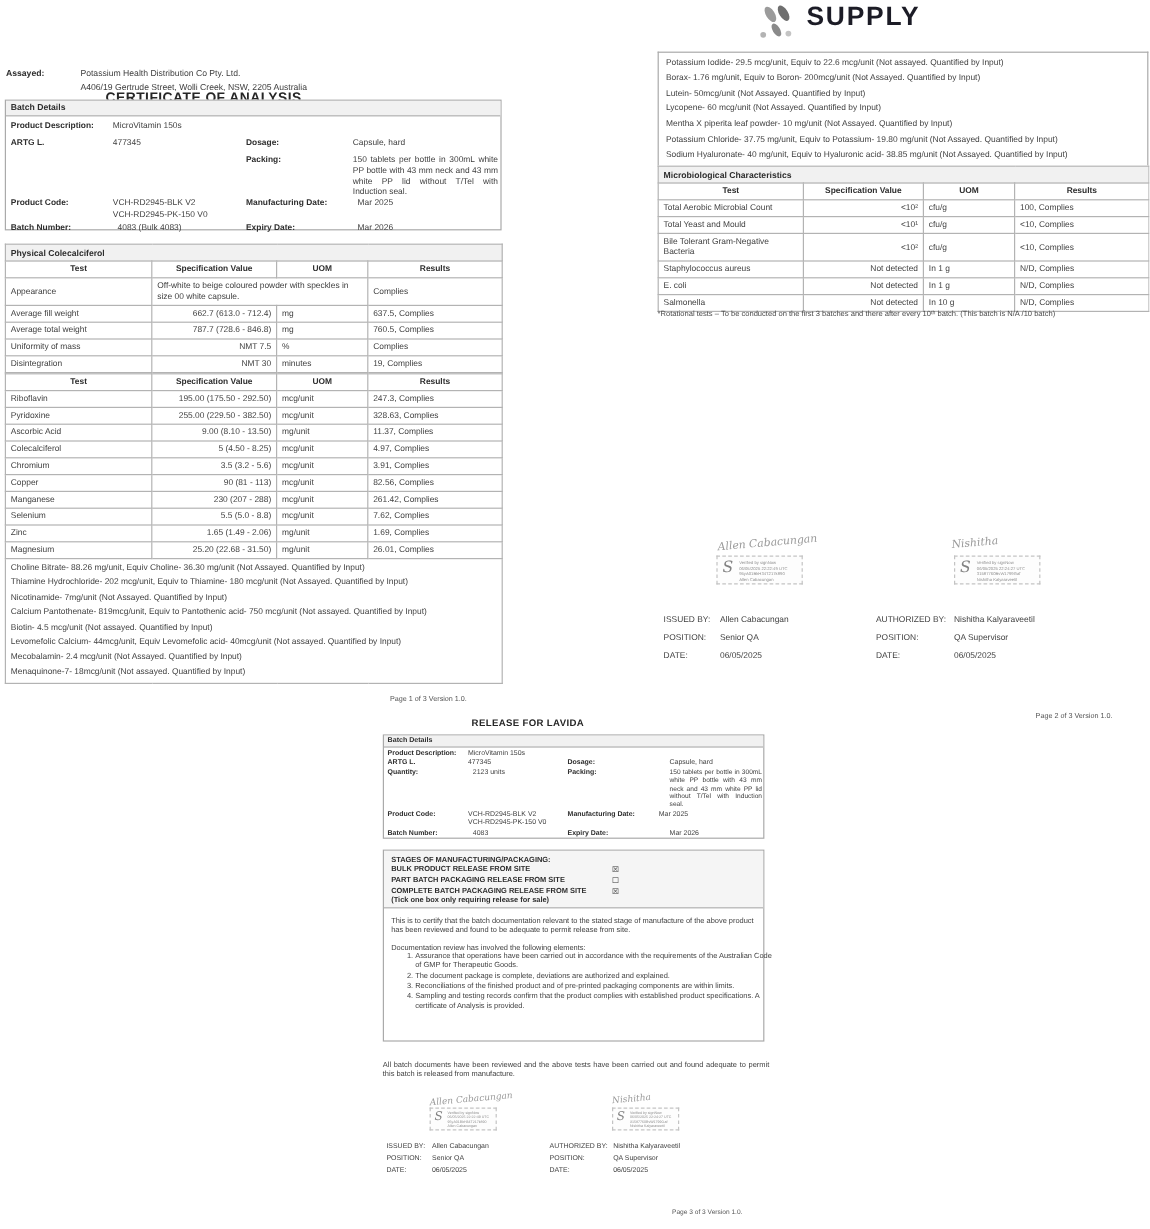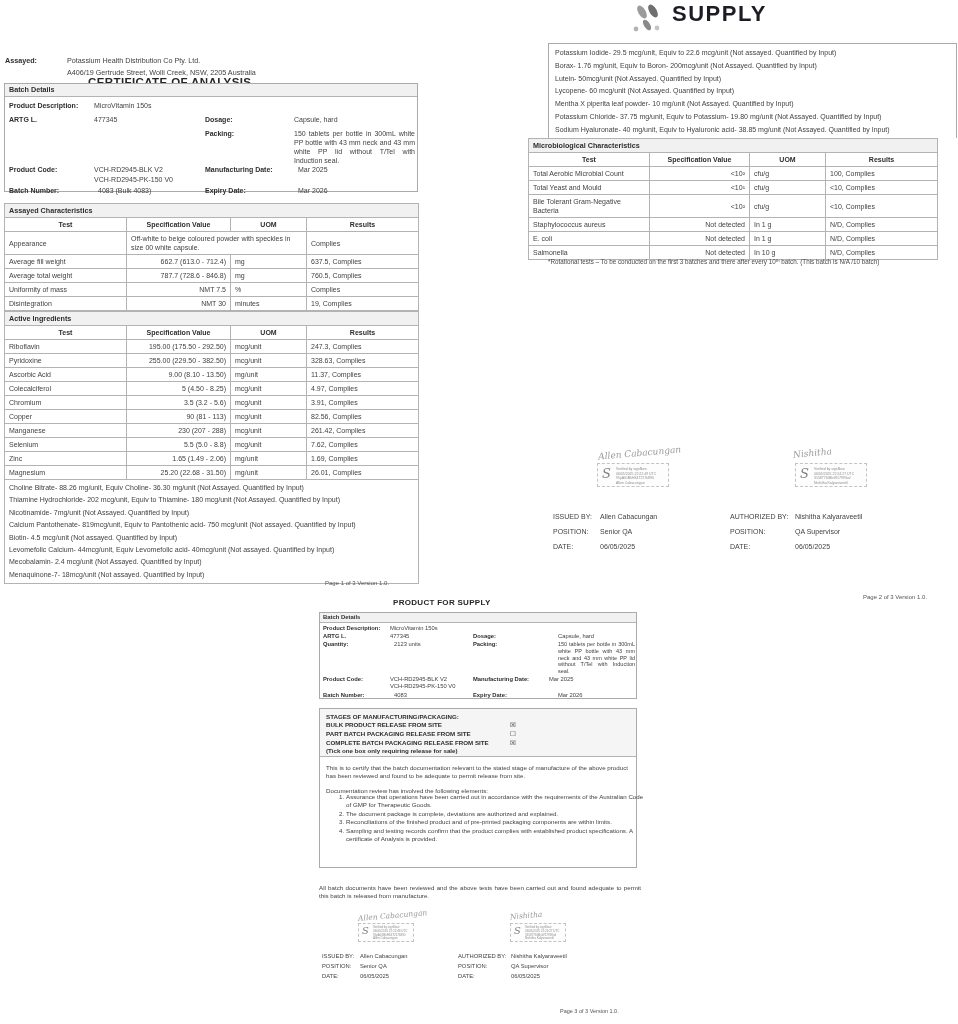--- a/index.html
+++ b/index.html
@@ -111,21 +111,21 @@
 
   <table class="doc" style="left:4px;top:203px;width:414px;">
     <colgroup>
         <col style="width:122px">
         <col style="width:104px">
         <col style="width:76px">
         <col style="width:112px">
       </colgroup>
     <thead>
       <tr>
-          <th class="sec" colspan="4">Assayed Characteristics</th>
+          <th class="sec" colspan="4">Physical Colecalciferol</th>
         </tr>
       <tr>
         <th class="col">Test</th>
         <th class="col">Specification Value</th>
         <th class="col">UOM</th>
         <th class="col">Results</th>
       </tr>
     </thead>
     <tbody>
       <tr>
@@ -164,23 +164,20 @@
   </table>
 
   <table class="doc" style="left:4px;top:311px;width:414px;">
     <colgroup>
         <col style="width:122px">
         <col style="width:104px">
         <col style="width:76px">
         <col style="width:112px">
       </colgroup>
     <thead>
-      <tr>
-          <th class="sec" colspan="4">Active Ingredients</th>
-        </tr>
       <tr>
         <th class="col">Test</th>
         <th class="col">Specification Value</th>
         <th class="col">UOM</th>
         <th class="col">Results</th>
       </tr>
     </thead>
     <tbody>
 
     <tr style="height:13.5px;">
@@ -284,21 +281,21 @@
     <div class="note-line">Potassium Iodide- 29.5 mcg/unit, Equiv to 22.6 mcg/unit (Not assayed. Quantified by Input)</div>
         <div class="note-line">Borax- 1.76 mg/unit, Equiv to Boron- 200mcg/unit (Not Assayed. Quantified by Input)</div>
         <div class="note-line">Lutein- 50mcg/unit (Not Assayed. Quantified by Input)</div>
         <div class="note-line">Lycopene- 60 mcg/unit (Not Assayed. Quantified by Input)</div>
         <div class="note-line">Mentha X piperita leaf powder- 10 mg/unit (Not Assayed. Quantified by Input)</div>
         <div class="note-line">Potassium Chloride- 37.75 mg/unit, Equiv to Potassium- 19.80 mg/unit (Not Assayed. Quantified by Input)</div>
         <div class="note-line">Sodium Hyaluronate- 40 mg/unit, Equiv to Hyaluronic acid- 38.85 mg/unit (Not Assayed. Quantified by Input)</div>
       </div>
   </div>
 
-  <table class="doc" style="left:528px;top:138px;width:409px;">
+  <table class="doc" style="left:548px;top:138px;width:409px;">
     <colgroup>
         <col style="width:121px">
         <col style="width:100px">
         <col style="width:76px">
         <col style="width:112px">
       </colgroup>
     <thead>
       <tr>
           <th class="sec" colspan="4">Microbiological Characteristics</th>
         </tr>
@@ -381,21 +378,21 @@
           <div>Nishitha Kalyaraveetil</div>
         </div>
     </div>
     <div class="sig-row r1"><span>AUTHORIZED BY:</span><span class="sig-val">Nishitha Kalyaraveetil</span></div>
     <div class="sig-row r2"><span>POSITION:</span><span class="sig-val">QA Supervisor</span></div>
     <div class="sig-row r3"><span>DATE:</span><span class="sig-val">06/05/2025</span></div>
   </div>
 
   <div class="pgfoot" style="left:863px;top:594px;">Page 2 of 3 Version 1.0.</div>
 
-  <div class="abs b nw" style="left:393px;top:598px;font-size:8px;letter-spacing:.3px;color:#262626;">PRODUCT FOR SUPPLY</div>
+  <div class="abs b nw" style="left:393px;top:598px;font-size:8px;letter-spacing:.3px;color:#262626;">RELEASE FOR LAVIDA</div>
 
   <div class="box p3batch">
     <div class="bar">Batch Details</div>
     <span class="kv3 b" style="left:3px;top:12px;">Product Description:</span>
     <span class="kv3" style="left:70px;top:12px;">MicroVitamin 150s</span>
     <span class="kv3 b" style="left:3px;top:20px;">ARTG L.</span>
     <span class="kv3" style="left:70px;top:20px;">477345</span>
     <span class="kv3 b" style="left:153px;top:20px;">Dosage:</span>
     <span class="kv3" style="left:238px;top:20px;">Capsule, hard</span>
     <span class="kv3 b" style="left:3px;top:28px;">Quantity:</span>

